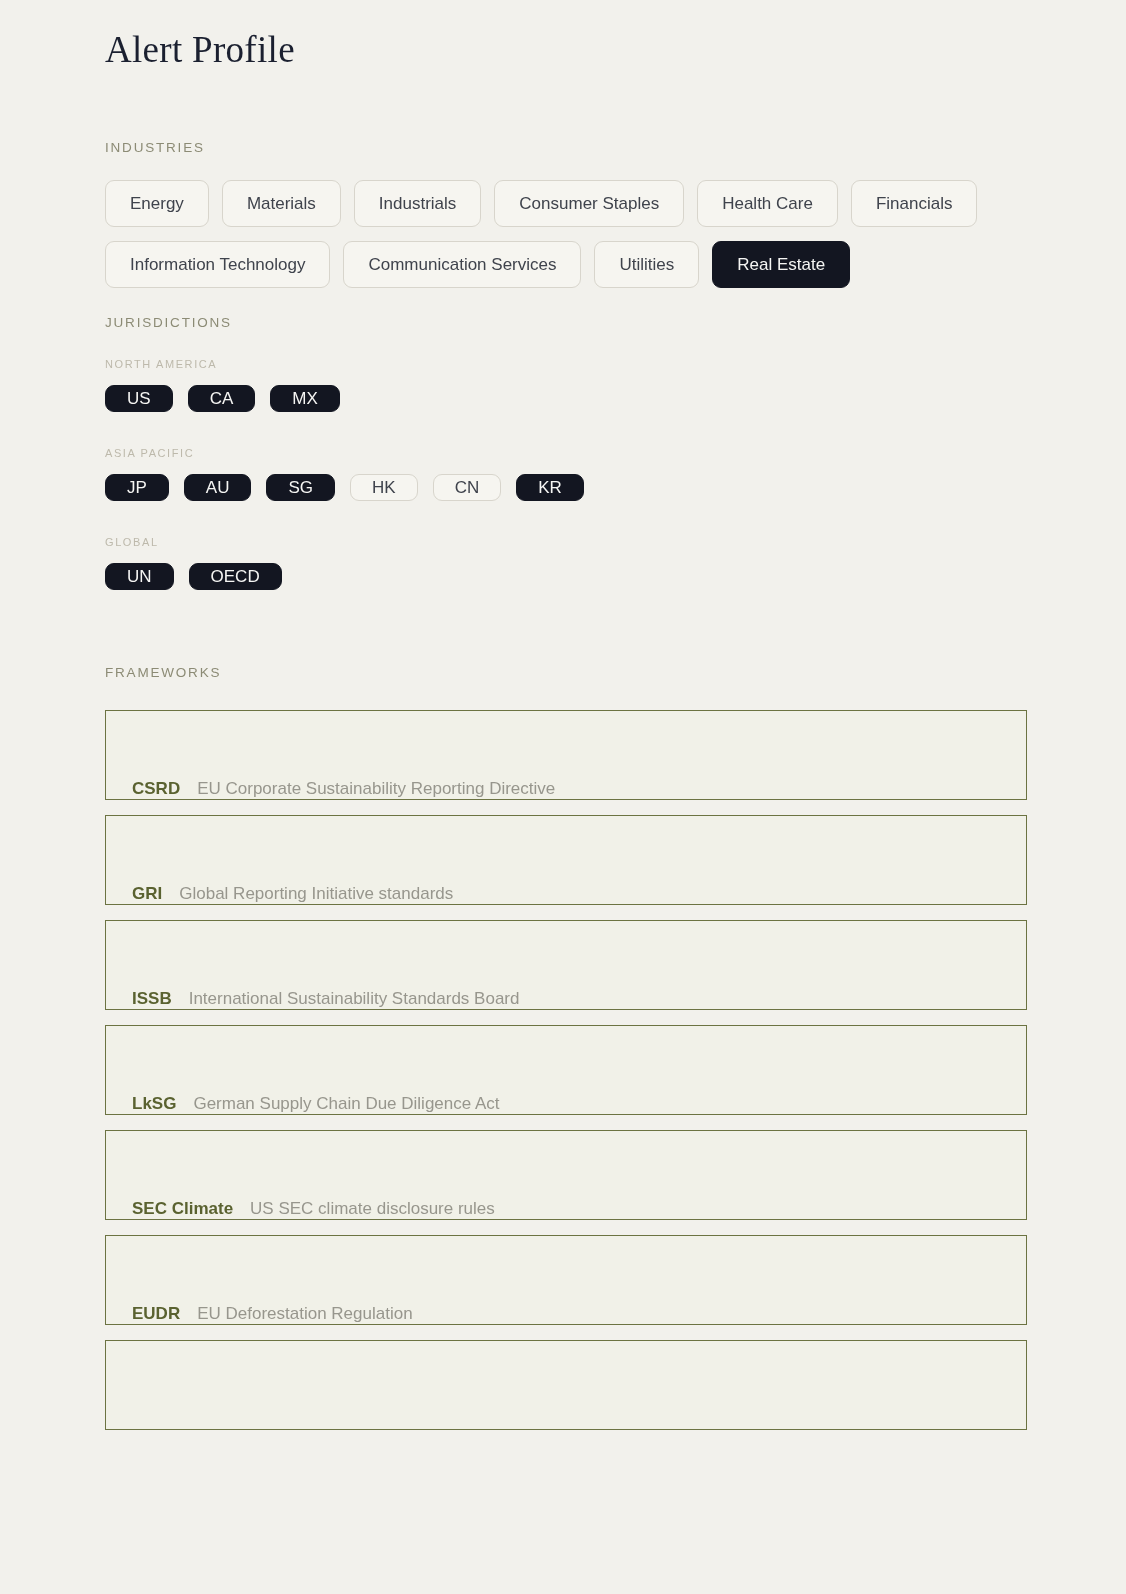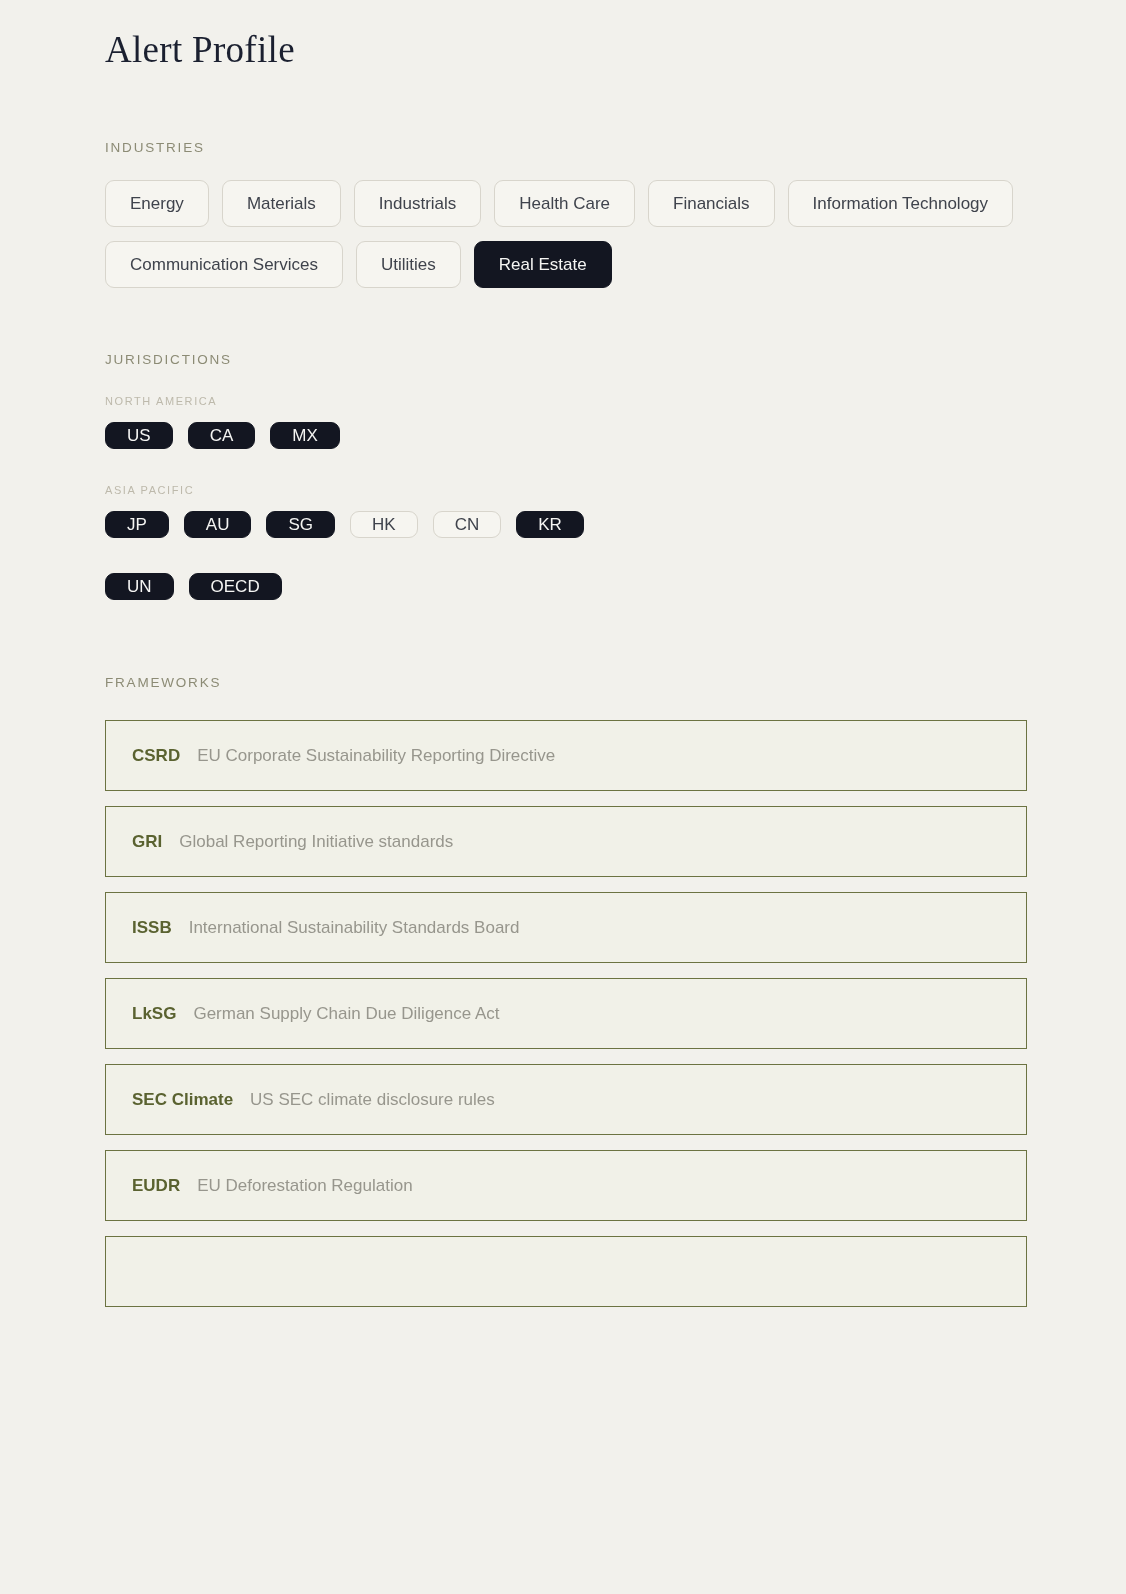--- a/index.html
+++ b/index.html
@@ -34,21 +34,21 @@
     margin:0;
     letter-spacing:0.3px;
   }
   .section-label{
     font-size:13.5px;
     font-weight:500;
     letter-spacing:1.8px;
     color:var(--section-label);
   }
   .sec-industries{margin-top:67px;}
-  .sec-jurisdictions{margin-top:64px;}
+  .sec-jurisdictions{margin-top:27px;}
   .sec-frameworks{margin-top:75px;}
   .chips{
     display:flex;flex-wrap:wrap;
     gap:14px 13px;
     margin-top:25px;
   }
   .chip{
     display:inline-block;
     background:var(--chip-bg);
     border:1px solid var(--chip-border);
@@ -74,23 +74,23 @@
     letter-spacing:1.6px;
     color:var(--sub-label);
   }
   .jur-group .chips{margin-top:15px;gap:14px 15px;}
   .fw-list{
     display:flex;flex-direction:column;
     gap:15px;
     margin-top:30px;
   }
   .fw-card{
-    display:flex;align-items:center;
+    display:flex;align-items:flex-end;
     gap:17px;
-    height:71px;
+    height:90px;
     border:1px solid var(--fw-border);
     background:var(--fw-bg);
     padding:0 26px;
     cursor:pointer;
   }
   .fw-code{
     font-weight:700;
     font-size:17px;
     color:var(--fw-code);
     white-space:nowrap;
@@ -106,20 +106,21 @@
 <div class="page">
 
   <h1 class="title">Alert Profile</h1>
 
   <section class="sec-industries">
     <div class="section-label">INDUSTRIES</div>
     <div class="chips" id="industry-chips">
         <button class="chip">Energy</button>
         <button class="chip">Materials</button>
         <button class="chip">Industrials</button>
+        <button class="chip">Consumer Staples</button>
         <button class="chip">Health Care</button>
         <button class="chip">Financials</button>
         <button class="chip">Information Technology</button>
         <button class="chip">Communication Services</button>
         <button class="chip">Utilities</button>
         <button class="chip selected">Real Estate</button>
       </div>
   </section>
 
   <section class="sec-jurisdictions">
@@ -140,20 +141,21 @@
           <div class="chips">
             <button class="chip chip-jur selected">JP</button>
             <button class="chip chip-jur selected">AU</button>
             <button class="chip chip-jur selected">SG</button>
             <button class="chip chip-jur">HK</button>
             <button class="chip chip-jur">CN</button>
             <button class="chip chip-jur selected">KR</button>
           </div>
         </div>
         <div class="jur-group">
+          <div class="sub-label">GLOBAL</div>
           <div class="chips">
             <button class="chip chip-jur selected">UN</button>
             <button class="chip chip-jur selected">OECD</button>
           </div>
         </div>
       </div>
   </section>
 
   <section class="sec-frameworks">
     <div class="section-label">FRAMEWORKS</div>

